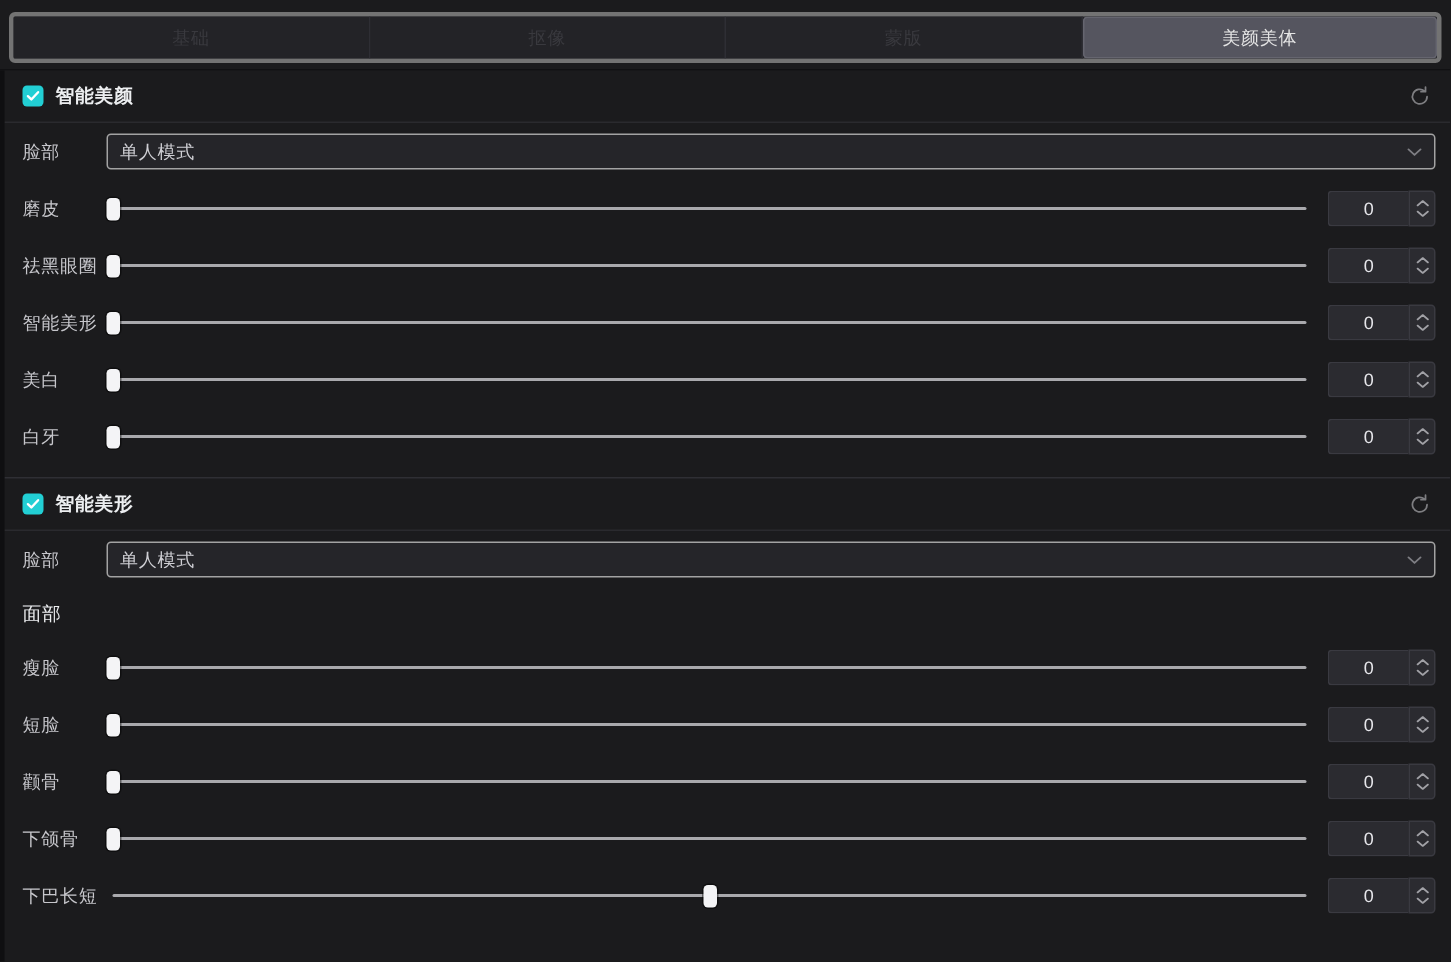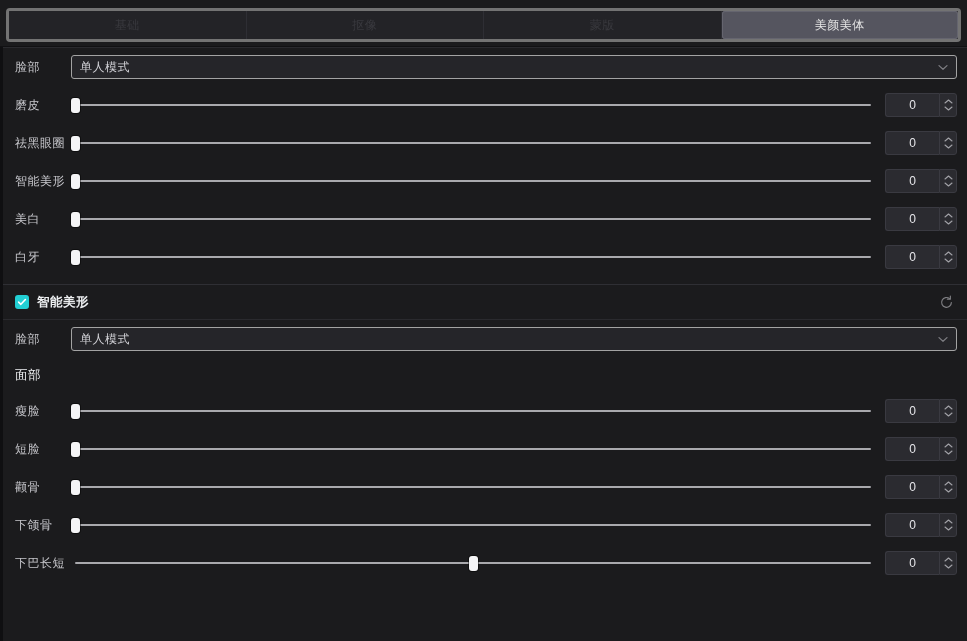--- a/index.html
+++ b/index.html
@@ -237,20 +237,35 @@
       <span>美颜美体</span>
     </div>
   </div>
 </div>
 <div class="tabbar-underline"></div>
 
 <div class="panel">
 
   <div class="section">
 
+    <div class="section-head">
+      <span class="chk">
+        <svg width="10" height="10" viewBox="0 0 10 10" aria-hidden="true">
+          <path d="M1.6 5.1 L3.9 7.3 L8.4 2.5" fill="none" stroke="#ffffff" stroke-width="1.6" stroke-linecap="round" stroke-linejoin="round"></path>
+        </svg>
+      </span>
+      <span class="section-title">智能美颜</span>
+      <span class="spacer"></span>
+      <span class="reset-btn">
+        <svg width="15" height="15" viewBox="0 0 16 16" aria-hidden="true">
+          <path d="M13.2 8 A5.2 5.2 0 1 1 11.3 3.9" fill="none" stroke="#cfcfd4" stroke-width="1.25" stroke-linecap="round"></path>
+          <path d="M12.1 1.2 L12.1 4.4 L8.9 4.4" fill="none" stroke="#cfcfd4" stroke-width="1.25" stroke-linecap="round" stroke-linejoin="round"></path>
+        </svg>
+      </span>
+    </div>
 
     <div class="divider"></div>
 
     <div class="row">
       <div class="row-label">脸部</div>
       <div class="select">
         <span class="sel-val">单人模式</span>
         <span class="caret">
           <svg width="10" height="7" viewBox="0 0 10 7" aria-hidden="true">
             <path d="M1 1.6 L5 5.3 L9 1.6" fill="none" stroke="#b9b9bf" stroke-width="1.2" stroke-linecap="round" stroke-linejoin="round"></path>

